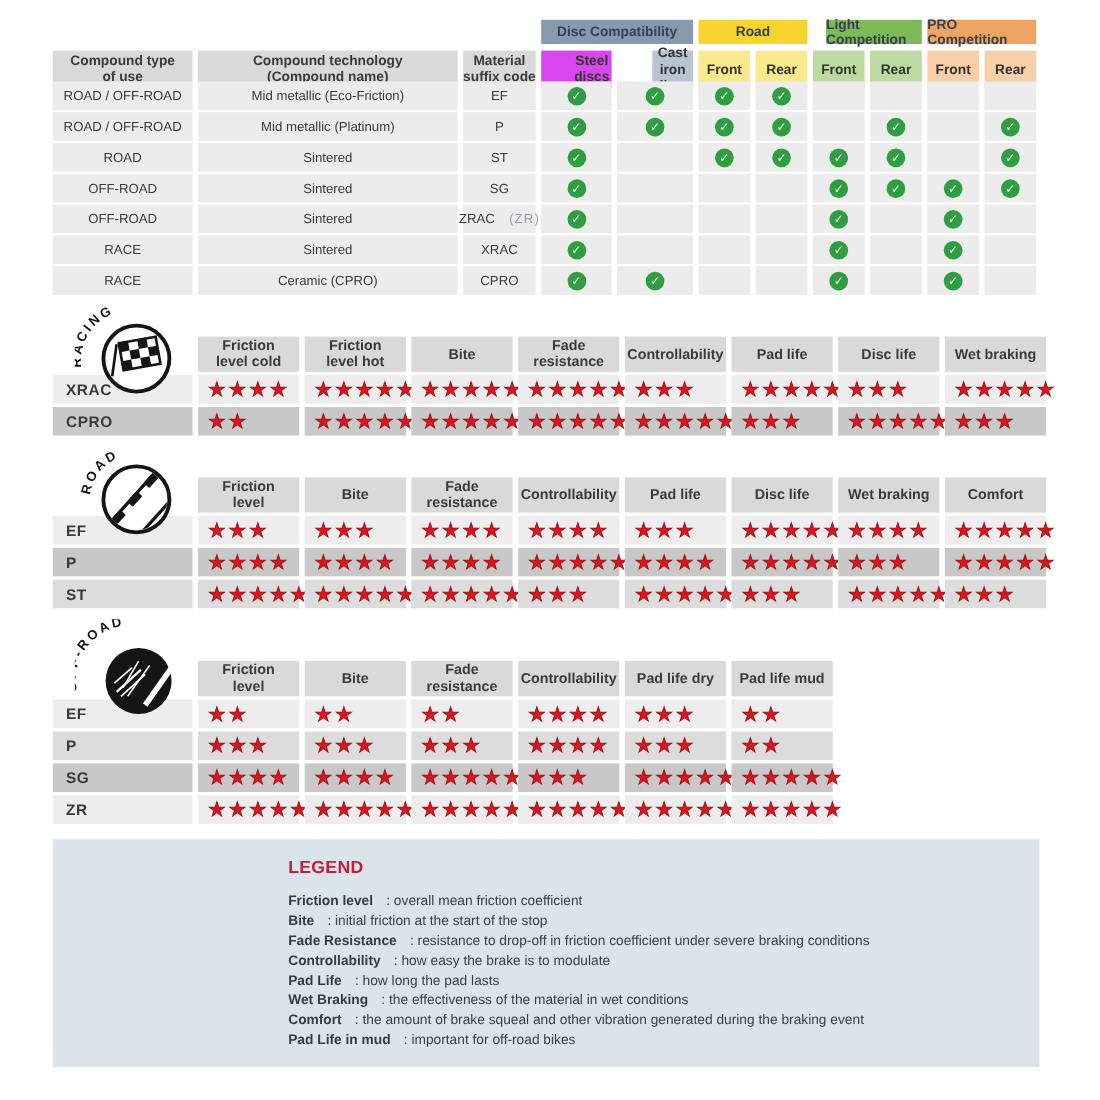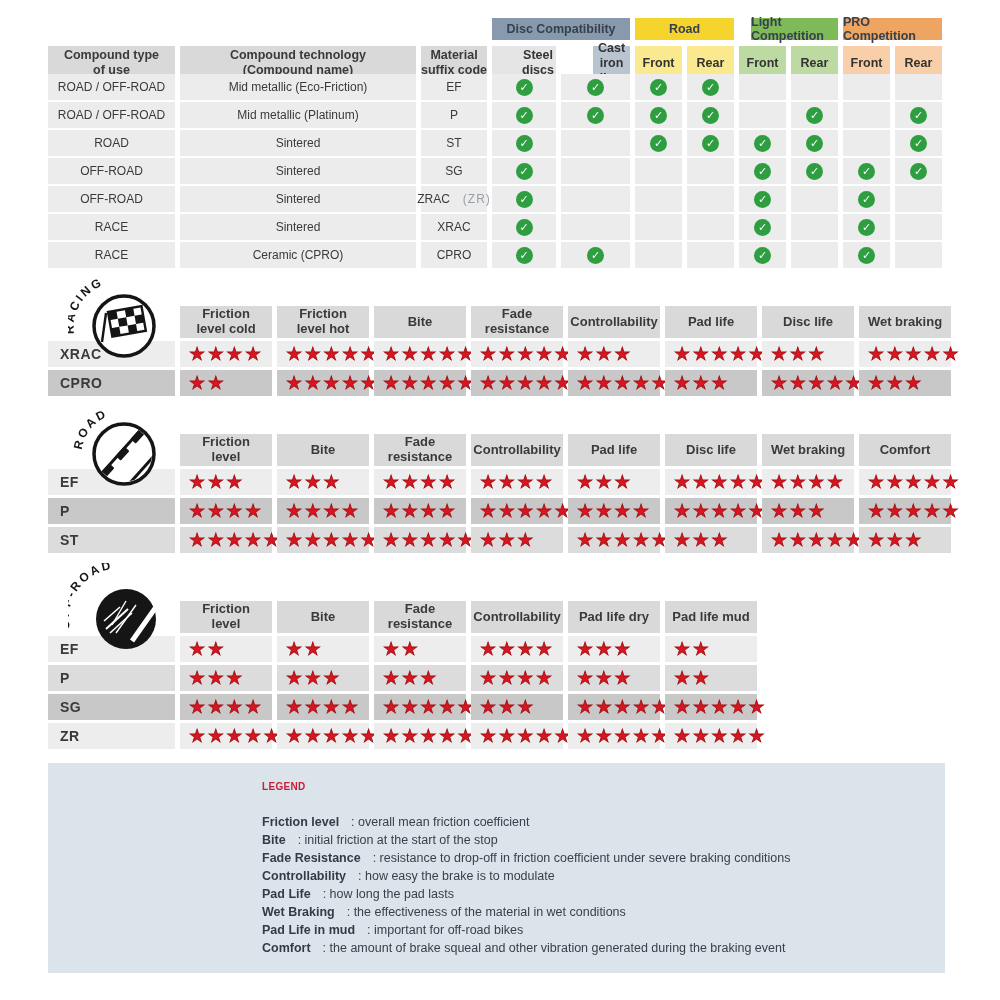--- a/index.html
+++ b/index.html
@@ -42,21 +42,21 @@
   .star-cell { height:26px; display:flex; align-items:center; padding-left:9px; }
   .stars { color:#d8161f; font-size:18px; letter-spacing:2.5px; line-height:1;
     -webkit-text-stroke:0.8px #a21016; white-space:nowrap; }
   .shade-light  { background:#ededed; }
   .shade-medium { background:#dcdcdc; }
   .shade-dark   { background:#c8c8c8; }
 
   
   .legend { margin:14px 0 0 48px; width:897px; background:#dbe4ea;
     padding:18px 14px 16px 214px; }
-  .legend-title { color:#c5203a; font-weight:bold; font-size:10px; margin-bottom:21px; letter-spacing:0.3px; }
+  .legend-title { color:#c5203a; font-weight:bold; font-size:16px; margin-bottom:11px; letter-spacing:0.3px; }
   .legend-line { font-size:12.5px; line-height:18px; color:#3a4049; }
   .legend-term { font-weight:bold; color:#343b45; }
   .legend-desc { white-space:pre-line;padding-left:12px; }
 </style>
 </head>
 <body>
 
 <div class="page">
 
   <div class="compat-grid">
@@ -64,21 +64,21 @@
       <div class="group-head" style="background: rgb(134, 153, 173);">Disc Compatibility</div>
       <div class="group-head" style="background: rgb(246, 212, 46);">Road</div>
       <div class="group-head" style="background: rgb(126, 186, 88); margin-left: 12px;">Light Competition</div>
       <div class="group-head" style="background: rgb(239, 165, 98);">PRO Competition</div>
       <div class="col-head">Compound type
 of use</div>
       <div class="col-head">Compound technology
 (Compound name)</div>
       <div class="col-head">Material
 suffix code</div>
-      <div class="sub-head" style="background: #e5e5e5; padding-left: 28px;">Steel
+      <div class="sub-head" style="background: #d946ef; padding-left: 28px;">Steel
 discs</div>
       <div class="sub-head" style="background: rgb(185, 196, 209); margin-left: 32px;">Cast iron
 discs</div>
       <div class="sub-head" style="background: rgb(250, 233, 142);">Front</div>
       <div class="sub-head" style="background: rgb(250, 233, 142);">Rear</div>
       <div class="sub-head" style="background: rgb(189, 218, 162);">Front</div>
       <div class="sub-head" style="background: rgb(189, 218, 162);">Rear</div>
       <div class="sub-head" style="background: rgb(248, 207, 168);">Front</div>
       <div class="sub-head" style="background: rgb(248, 207, 168);">Rear</div>
       <div class="cell">ROAD / OFF-ROAD</div>
@@ -536,18 +536,18 @@
 
   <div class="legend">
     <div class="legend-title">LEGEND</div>
     <div>
         <div class="legend-line"><span class="legend-term">Friction level</span><span class="legend-desc">: overall mean friction coefficient</span></div>
         <div class="legend-line"><span class="legend-term">Bite</span><span class="legend-desc">: initial friction at the start of the stop</span></div>
         <div class="legend-line"><span class="legend-term">Fade Resistance</span><span class="legend-desc">: resistance to drop-off in friction coefficient under severe braking conditions</span></div>
         <div class="legend-line"><span class="legend-term">Controllability</span><span class="legend-desc">: how easy the brake is to modulate</span></div>
         <div class="legend-line"><span class="legend-term">Pad Life</span><span class="legend-desc">: how long the pad lasts</span></div>
         <div class="legend-line"><span class="legend-term">Wet Braking</span><span class="legend-desc">: the effectiveness of the material in wet conditions</span></div>
+        <div class="legend-line"><span class="legend-term">Comfort</span><span class="legend-desc">: the amount of brake squeal and other vibration generated during the braking event</span></div>
         <div class="legend-line"><span class="legend-term">Pad Life in mud</span><span class="legend-desc">: important for off-road bikes</span></div>
-        <div class="legend-line"><span class="legend-term">Comfort</span><span class="legend-desc">: the amount of brake squeal and other vibration generated during the braking event</span></div>
       </div>
   </div>
 
 </div>
 
 </body></html>

